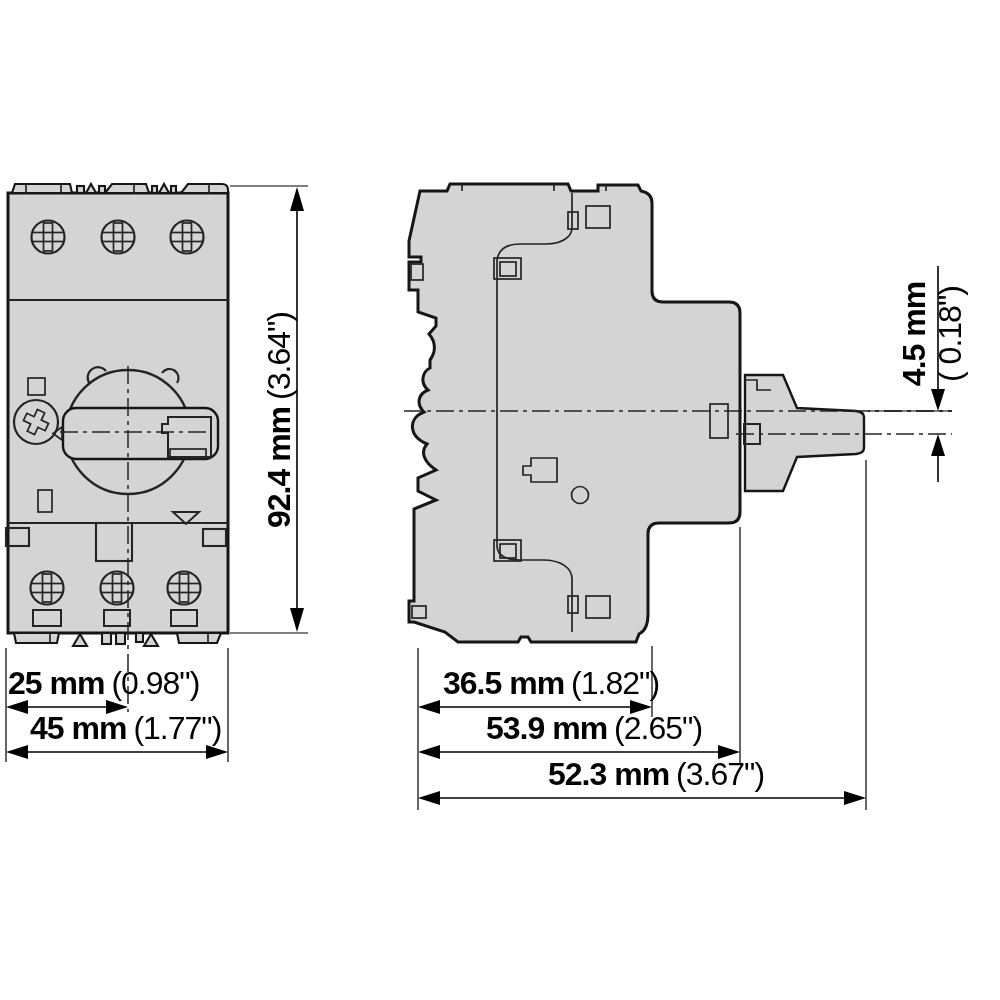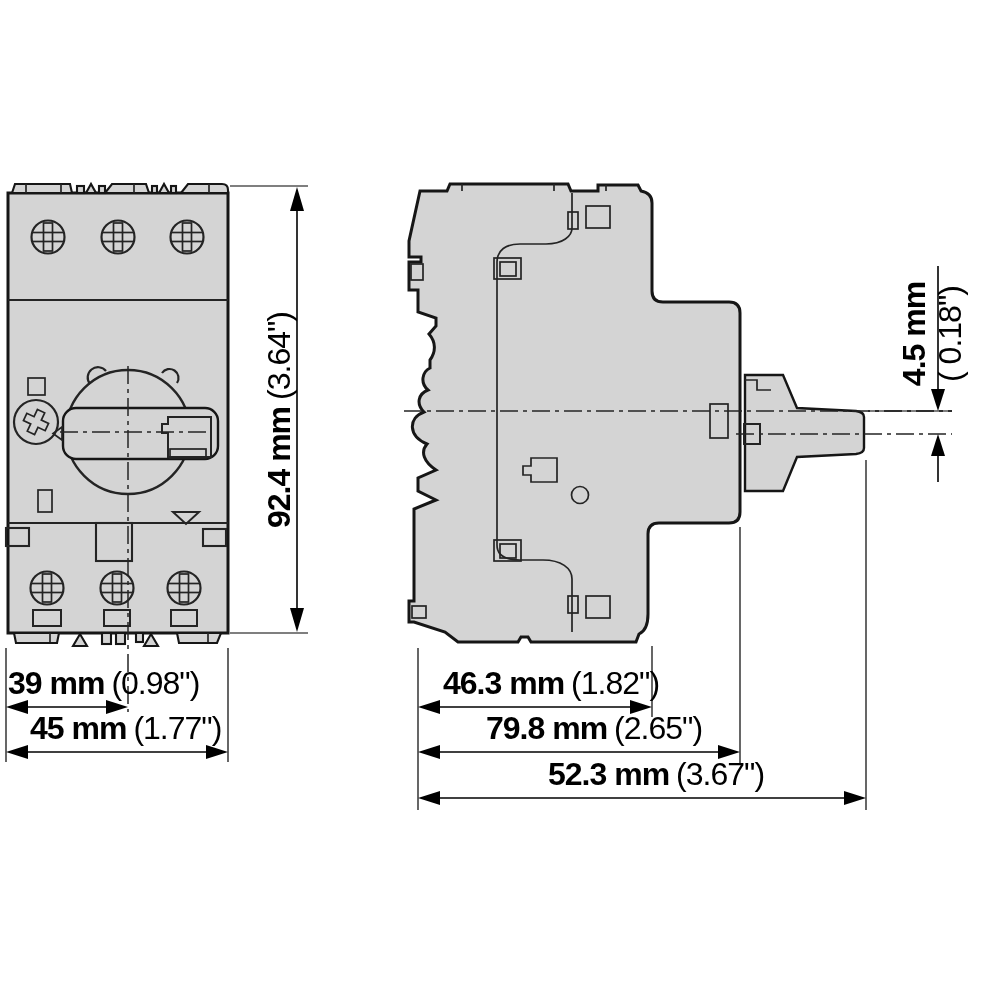--- a/index.html
+++ b/index.html
@@ -238,33 +238,33 @@
     <path d="M938,411 L931,389 L945,389 Z" class="arrow"></path>
     <path d="M938,434 L931,456 L945,456 Z" class="arrow"></path>
   </g>
 </svg>
 
 <div class="dim rot" style="left:279px;top:420px;">
   <span class="mm">92.4 mm</span><span class="in">(3.64")</span>
 </div>
 
 <div class="dim" style="left:8px;top:667px;">
-  <span class="mm">39 mm</span><span class="in">(0.98")</span>
+  <span class="mm">25 mm</span><span class="in">(0.98")</span>
 </div>
 
 <div class="dim" style="left:30px;top:712px;">
   <span class="mm">45 mm</span><span class="in">(1.77")</span>
 </div>
 
 <div class="dim" style="left:443px;top:667px;">
-  <span class="mm">46.3 mm</span><span class="in">(1.82")</span>
+  <span class="mm">36.5 mm</span><span class="in">(1.82")</span>
 </div>
 
 <div class="dim" style="left:486px;top:712px;">
-  <span class="mm">79.8 mm</span><span class="in">(2.65")</span>
+  <span class="mm">53.9 mm</span><span class="in">(2.65")</span>
 </div>
 
 <div class="dim" style="left:548px;top:758px;">
   <span class="mm">52.3 mm</span><span class="in">(3.67")</span>
 </div>
 
 <div class="dim rot" style="left:914px;top:334px;">
   <span class="mm">4.5 mm</span>
 </div>
 <div class="dim rot" style="left:950px;top:334px;">

